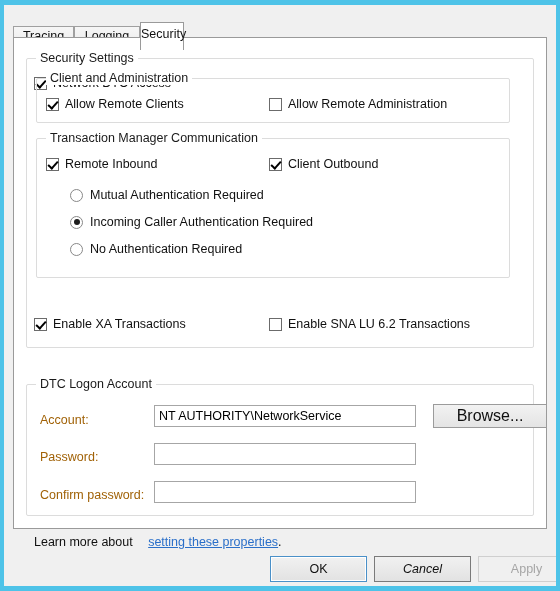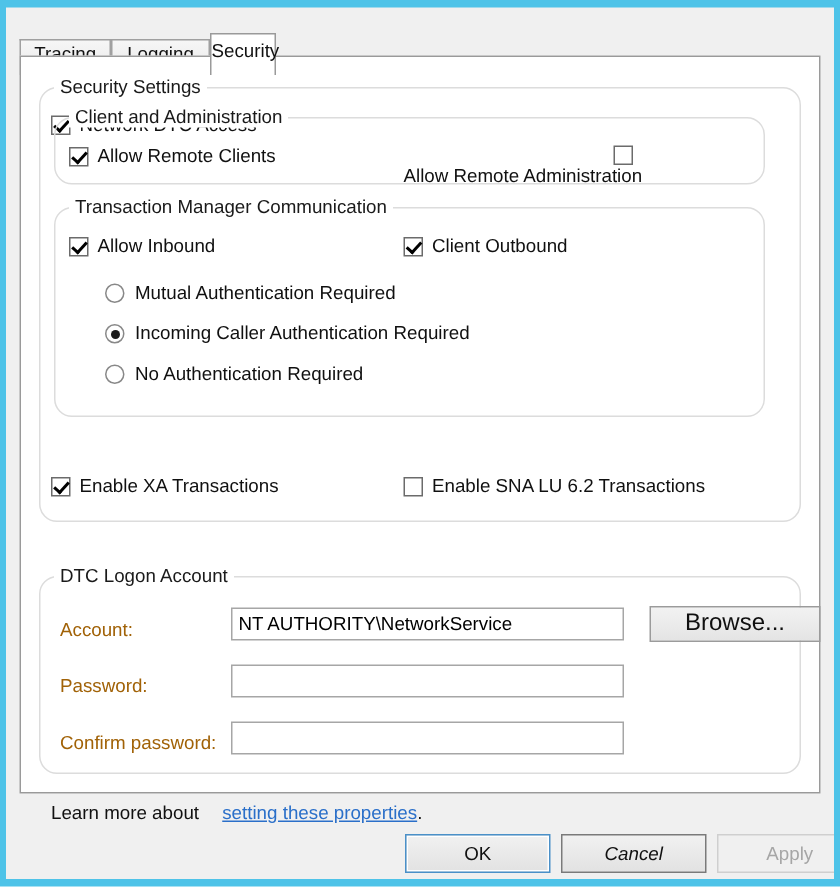--- a/index.html
+++ b/index.html
@@ -74,21 +74,21 @@
     box-sizing: border-box;
     background: #ffffff;
     border: 1px solid #9a9a9a;
   }
 
   
   .group {
     position: absolute;
     box-sizing: border-box;
     border: 1px solid #dcdcdc;
-    border-radius: 12px;
+    border-radius: 2px;
   }
   .group-title {
     position: absolute;
     top: -8px;
     left: 9px;
     background: #ffffff;
     padding: 0 4px;
     font-size: 12.5px;
     color: #1a1a1a;
     white-space: nowrap;
@@ -96,21 +96,21 @@
 
   #grp-security   { left: 12px; top: 20px;  width: 508px; height: 290px; }
   #grp-client     { left: 22px; top: 40px;  width: 474px; height: 45px;  }
   #grp-tmc        { left: 22px; top: 100px; width: 474px; height: 140px; }
   #grp-logon      { left: 12px; top: 346px; width: 508px; height: 132px; }
 
   
   .row {
     position: absolute;
     display: flex;
-    align-items: flex-end;
+    align-items: center;
     white-space: nowrap;
   }
   .cb {
     width: 13px;
     height: 13px;
     box-sizing: border-box;
     border: 1px solid #6b6b6b;
     background: #ffffff;
     margin-right: 6px;
     position: relative;
@@ -146,21 +146,21 @@
     width: 6px;
     height: 6px;
     border-radius: 50%;
     background: #1c1c1c;
   }
   .lbl { font-size: 12.5px; color: #101010; }
 
   
   #cb-netdtc    { left: 20px;  top: 38px;  }
   #cb-remclient { left: 32px;  top: 59px;  }
-  #cb-remadmin  { left: 255px; top: 59px; flex-direction: column;  }
+  #cb-remadmin  { left: 255px; top: 59px;  }
   #cb-inbound   { left: 32px;  top: 119px; }
   #cb-outbound  { left: 255px; top: 119px; }
   #rb-mutual    { left: 56px;  top: 150px; }
   #rb-incoming  { left: 56px;  top: 177px; }
   #rb-noauth    { left: 56px;  top: 204px; }
   #cb-xa        { left: 20px;  top: 279px; }
   #cb-sna       { left: 255px; top: 279px; }
 
   
   .fld-label {
@@ -282,21 +282,21 @@
       <span class="cb"></span>
       <span class="lbl">Allow Remote Administration</span>
     </div>
 
     <div class="group" id="grp-tmc">
       <span class="group-title">Transaction Manager Communication</span>
     </div>
 
     <div class="row" id="cb-inbound">
       <span class="cb checked"></span>
-      <span class="lbl">Allow Inbound</span>
+      <span class="lbl">Remote Inbound</span>
     </div>
 
     <div class="row" id="cb-outbound">
       <span class="cb checked"></span>
       <span class="lbl">Client Outbound</span>
     </div>
 
     <div class="row" id="rb-mutual">
       <span class="rb"></span>
       <span class="lbl">Mutual Authentication Required</span>

